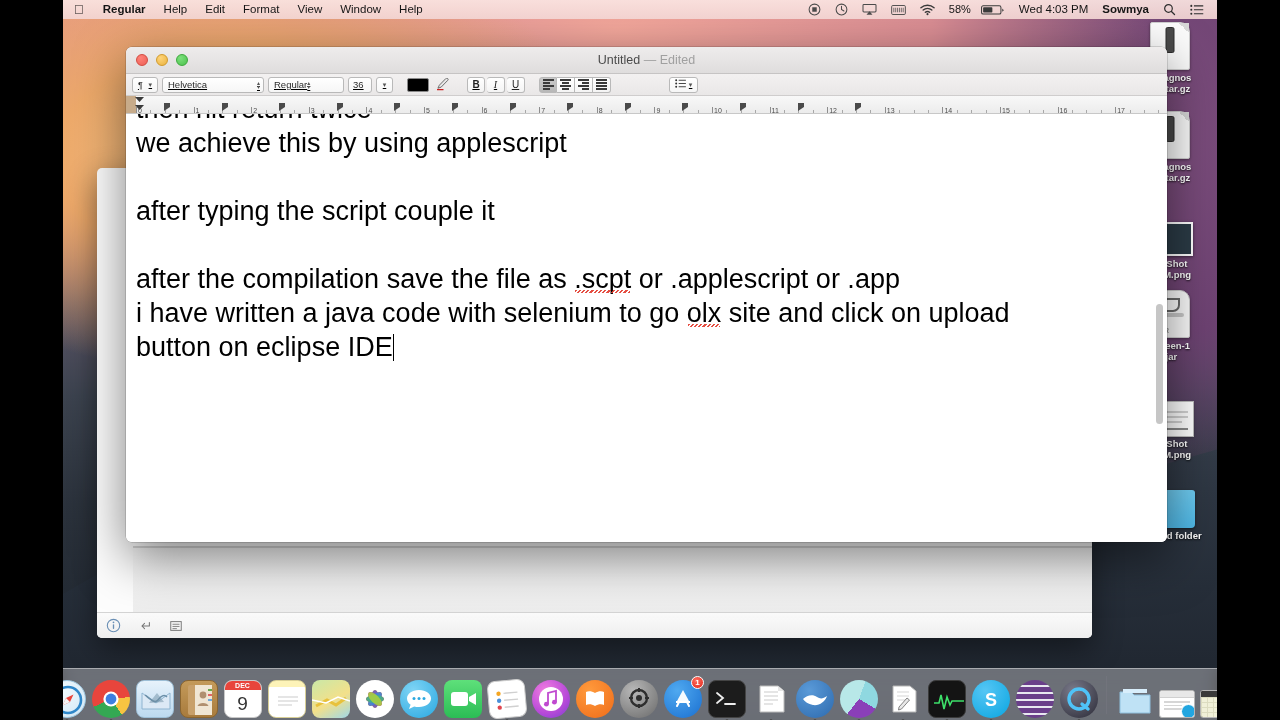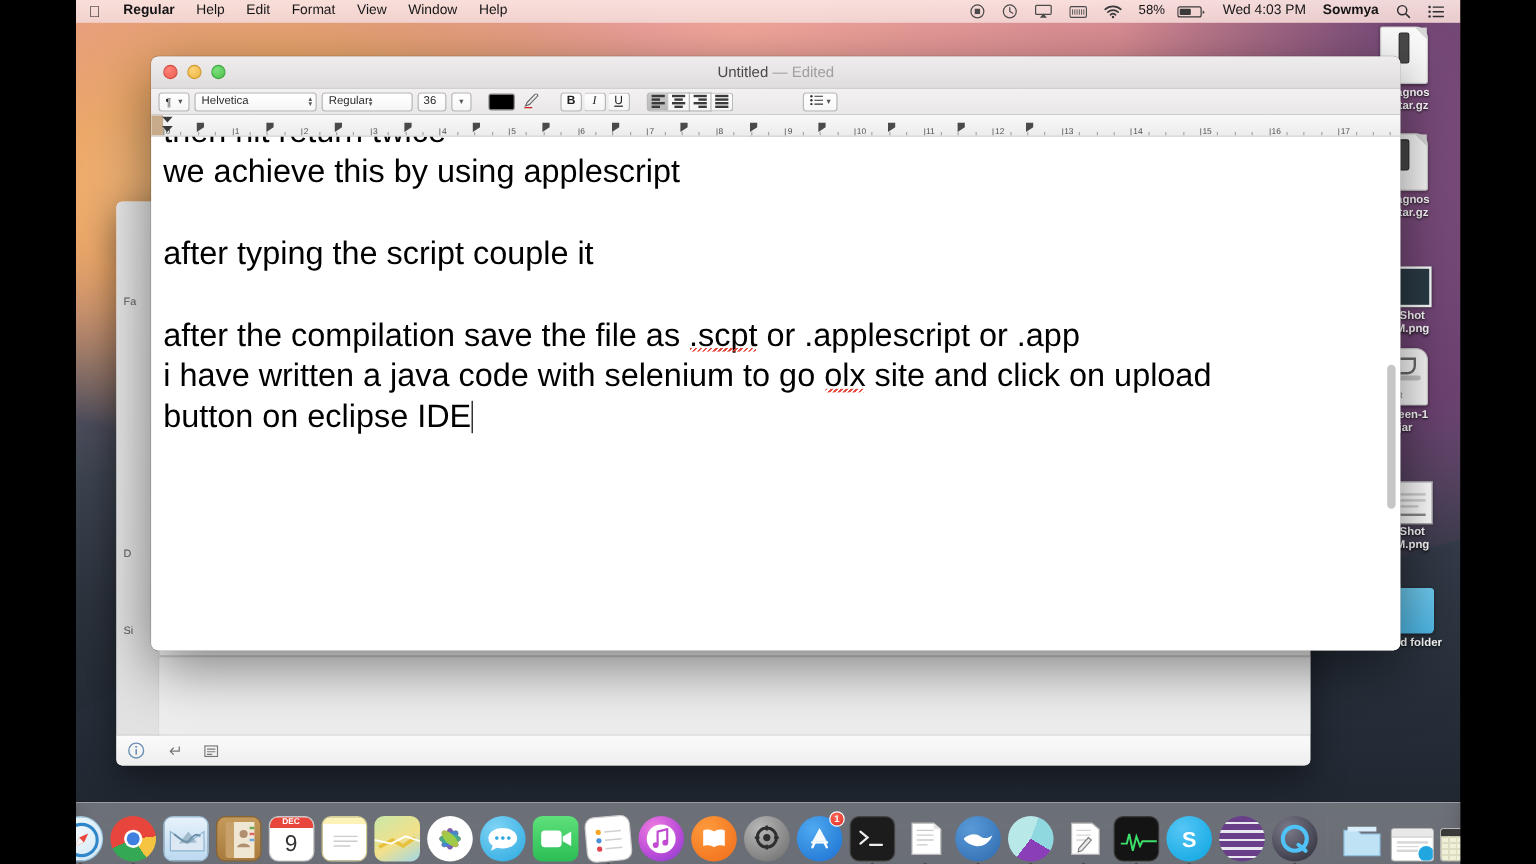--- a/index.html
+++ b/index.html
@@ -92,21 +92,21 @@
   .bb-btn { width:17px; height:17px; display:flex; align-items:center; justify-content:center; color:#6a8fb5; }
 
   
   #textedit {
     position: absolute; left: 126px; top: 47px; width: 1041px; height: 495px;
     background: #fff;
     border-radius: 6px;
     box-shadow: 0 16px 50px rgba(0,0,0,0.5), 0 0 0 0.5px rgba(0,0,0,0.25);
     overflow: hidden;
     z-index: 20;
-    display: flex; flex-direction: column;
+    display: flex; flex-direction: column; text-decoration: underline;
   }
   #te-titlebar {
     position: relative; height: 27px; flex: 0 0 27px;
     background: linear-gradient(180deg,#eeecec 0%, #dfdddd 100%);
     border-bottom: 1px solid #c6c4c4;
     display: flex; align-items: center;
   }
   #te-lights { display:flex; gap:8px; padding-left: 10px; }
   .light { width:12px; height:12px; border-radius:50%; }
   .light.red { background: radial-gradient(circle at 35% 30%, #ff8178, #ec5f55); border:0.5px solid #d34b41; }
@@ -354,25 +354,20 @@
   </div>
 
   <div class="dicon" style="left:1125px; top:482px;">
     <div class="glyph">
         <div class="folder"></div>
       </div>
     <div class="lbl">untitled folder</div>
   </div>
 
   <div id="bgwindow">
-    <div id="bg-sidebar">
-      <div class="si" style="top:78px;">Fa</div>
-      <div class="si" style="top:288px;">D</div>
-      <div class="si" style="top:352px;">Si</div>
-    </div>
     <div id="bg-content"></div>
     <div id="bg-splitbar"></div>
     <div id="bg-lower"></div>
     <div id="bg-bottombar">
       <div class="bb-btn">
         <svg width="15" height="15" viewBox="0 0 16 16">
             <circle cx="8" cy="8" r="6.6" fill="none" stroke="#6a8fb5" stroke-width="1.2"></circle>
             <circle cx="8" cy="4.6" r="0.95" fill="#6a8fb5"></circle>
             <rect x="7.3" y="6.6" width="1.4" height="5" rx="0.6" fill="#6a8fb5"></rect>
           </svg>

